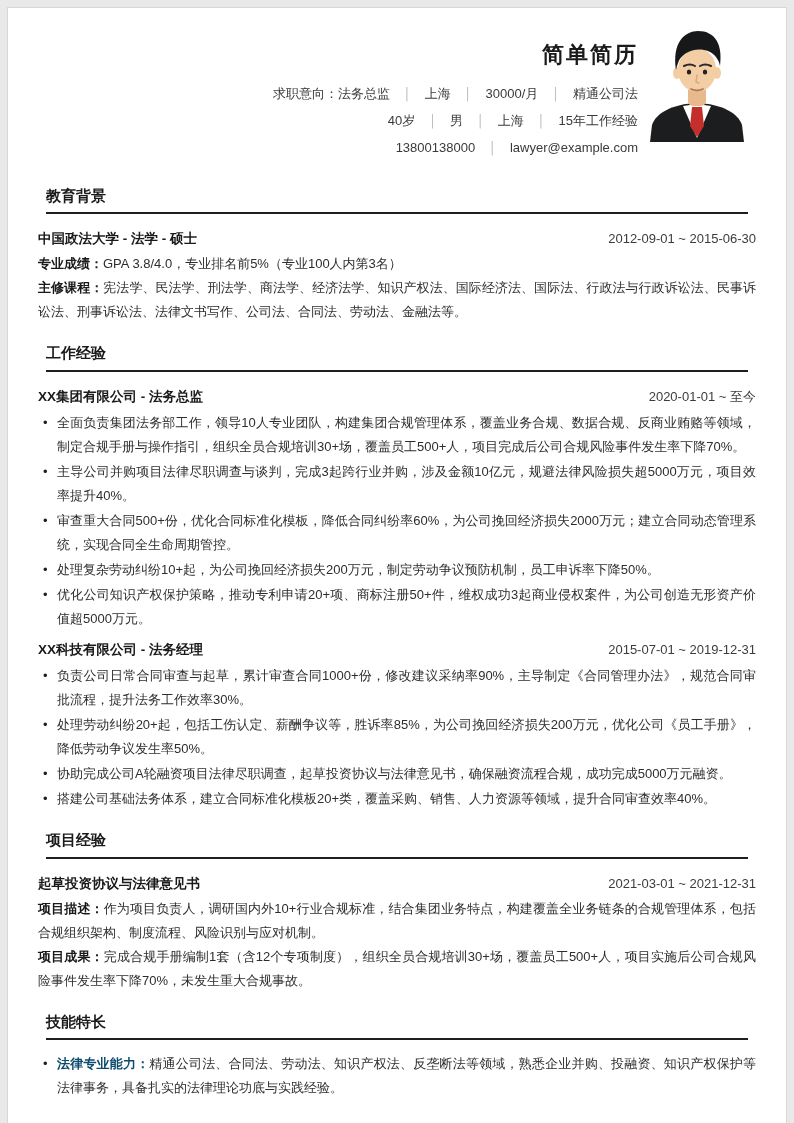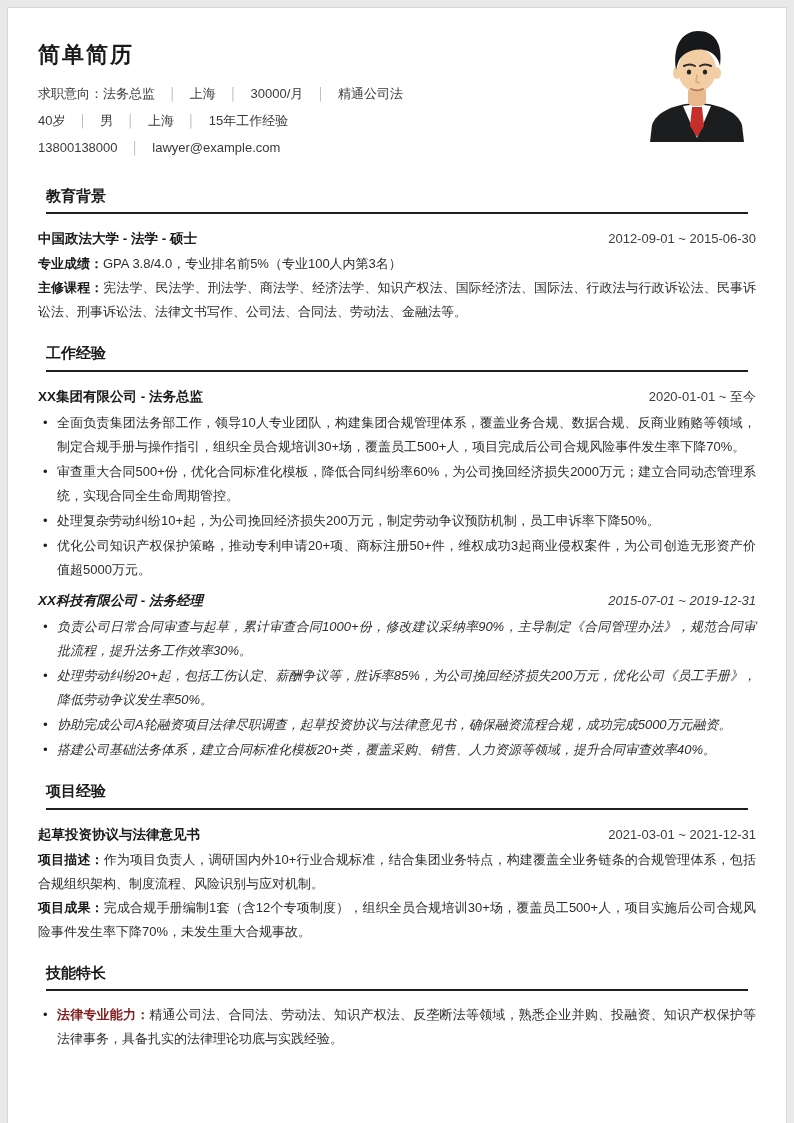--- a/index.html
+++ b/index.html
@@ -17,21 +17,21 @@
   }
   .page {
     width:780px; height:1200px;
     background:#ffffff;
     border:1px solid #d7d7d7;
     padding:14px 30px 0 30px;
   }
 
   
   .header { display:flex; align-items:flex-start; margin-bottom:4px; }
-  .header-left { flex:1; text-align:left; padding-top:10px; }
+  .header-left { flex:1; text-align:right; padding-top:10px; }
   .resume-title {
     font-size:22px; font-weight:bold; color:#1a1a1a;
     margin:8px 0 15px 0; letter-spacing:2px;
   }
   .info-line { font-size:13px; color:#3a3a3a; margin-bottom:9px; line-height:1.4; }
   .info-line .lbl { color:#3a3a3a; }
   .sep { color:#b3b3b3; margin:0 10px; font-size:12px; }
   .photo {
     width:118px; height:116px; flex:none; margin-top:4px;
     background:#ffffff; overflow:hidden;
@@ -40,21 +40,21 @@
 
   
   .section { margin-top:21px; }
   .section-title {
     font-size:15px; font-weight:bold; color:#1a1a1a;
     line-height:1.1; padding-bottom:8px;
     border-bottom:2px solid #1f1f1f;
     margin:8px;
   }
   .entry { margin-top:16px; }
-  .entry + .entry { margin-top:10px;font-style:italic; }
+  .entry + .entry { margin-top:10px; }
   .entry-head { display:flex; justify-content:space-between; align-items:baseline; }
   .entry-heading { font-size:13.5px; font-weight:bold; color:#1a1a1a; margin:0; line-height:1.35; }
   .date { font-size:13px; color:#3c3c3c; white-space:nowrap; }
 
   .detail {
     font-size:13px; color:#2d2d2d; line-height:24px;
     margin:0; text-align:justify;
   }
   .entry-body { margin-top:4px; }
   .detail b { color:#1a1a1a; }
@@ -64,21 +64,21 @@
     position:relative;
     font-size:13px; color:#2d2d2d; line-height:24px;
     padding-left:19px; margin-bottom:1px;
     text-align:justify;
   }
   ul.bullets li::before {
     content:"\2022";
     position:absolute; left:5px; top:0;
     color:#1f1f1f; font-size:13px;
   }
-  ul.bullets li b { color:#7f1d1d; }
+  ul.bullets li b { color:#0c4a6e; }
 </style>
 </head>
 <body>
 
 <div class="canvas">
   <div class="page">
 
     <div class="header">
       <div class="header-left">
         <h1 class="resume-title">简单简历</h1>
@@ -159,20 +159,21 @@
     <div class="section">
       <h2 class="section-title">工作经验</h2>
 
       <div class="entry">
         <div class="entry-head">
           <h3 class="entry-heading">XX集团有限公司 - 法务总监</h3>
           <span class="date">2020-01-01 ~ 至今</span>
         </div>
         <ul class="bullets">
           <li>全面负责集团法务部工作，领导10人专业团队，构建集团合规管理体系，覆盖业务合规、数据合规、反商业贿赂等领域，制定合规手册与操作指引，组织全员合规培训30+场，覆盖员工500+人，项目完成后公司合规风险事件发生率下降70%。</li>
+          <li>主导公司并购项目法律尽职调查与谈判，完成3起跨行业并购，涉及金额10亿元，规避法律风险损失超5000万元，项目效率提升40%。</li>
           <li>审查重大合同500+份，优化合同标准化模板，降低合同纠纷率60%，为公司挽回经济损失2000万元；建立合同动态管理系统，实现合同全生命周期管控。</li>
           <li>处理复杂劳动纠纷10+起，为公司挽回经济损失200万元，制定劳动争议预防机制，员工申诉率下降50%。</li>
           <li>优化公司知识产权保护策略，推动专利申请20+项、商标注册50+件，维权成功3起商业侵权案件，为公司创造无形资产价值超5000万元。</li>
         </ul>
       </div>
 
       <div class="entry">
         <div class="entry-head">
           <h3 class="entry-heading">XX科技有限公司 - 法务经理</h3>
           <span class="date">2015-07-01 ~ 2019-12-31</span>

